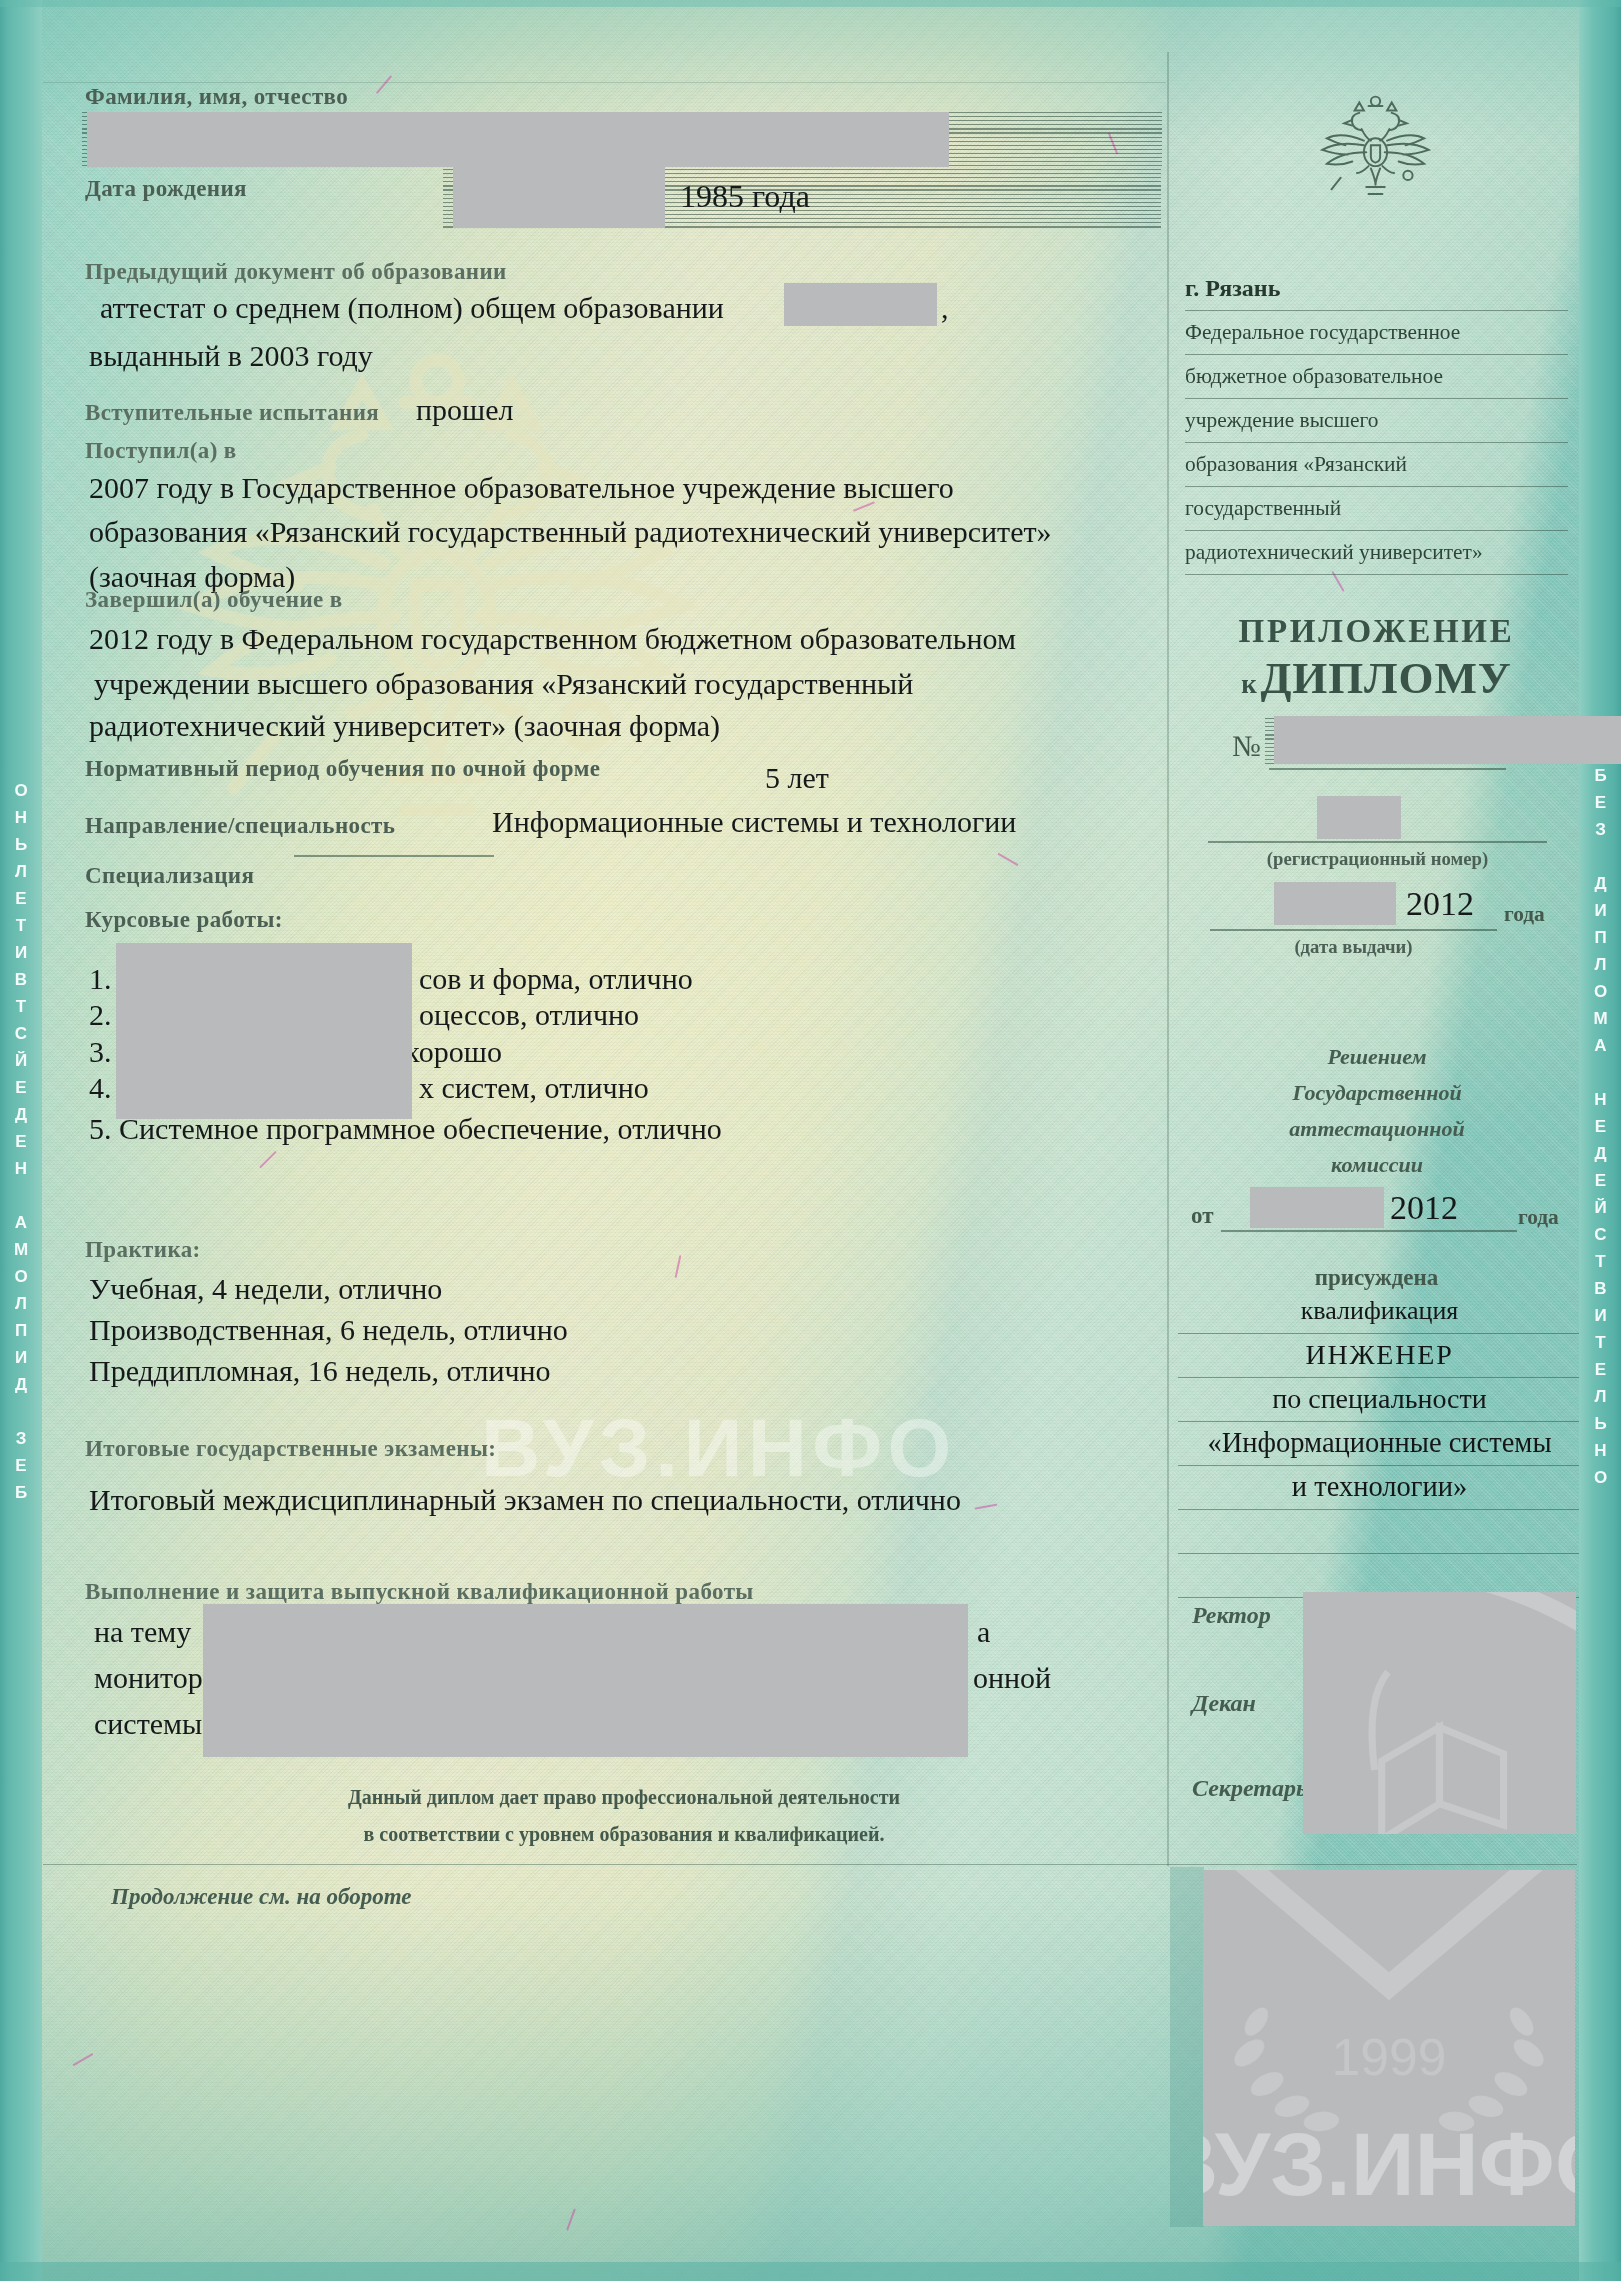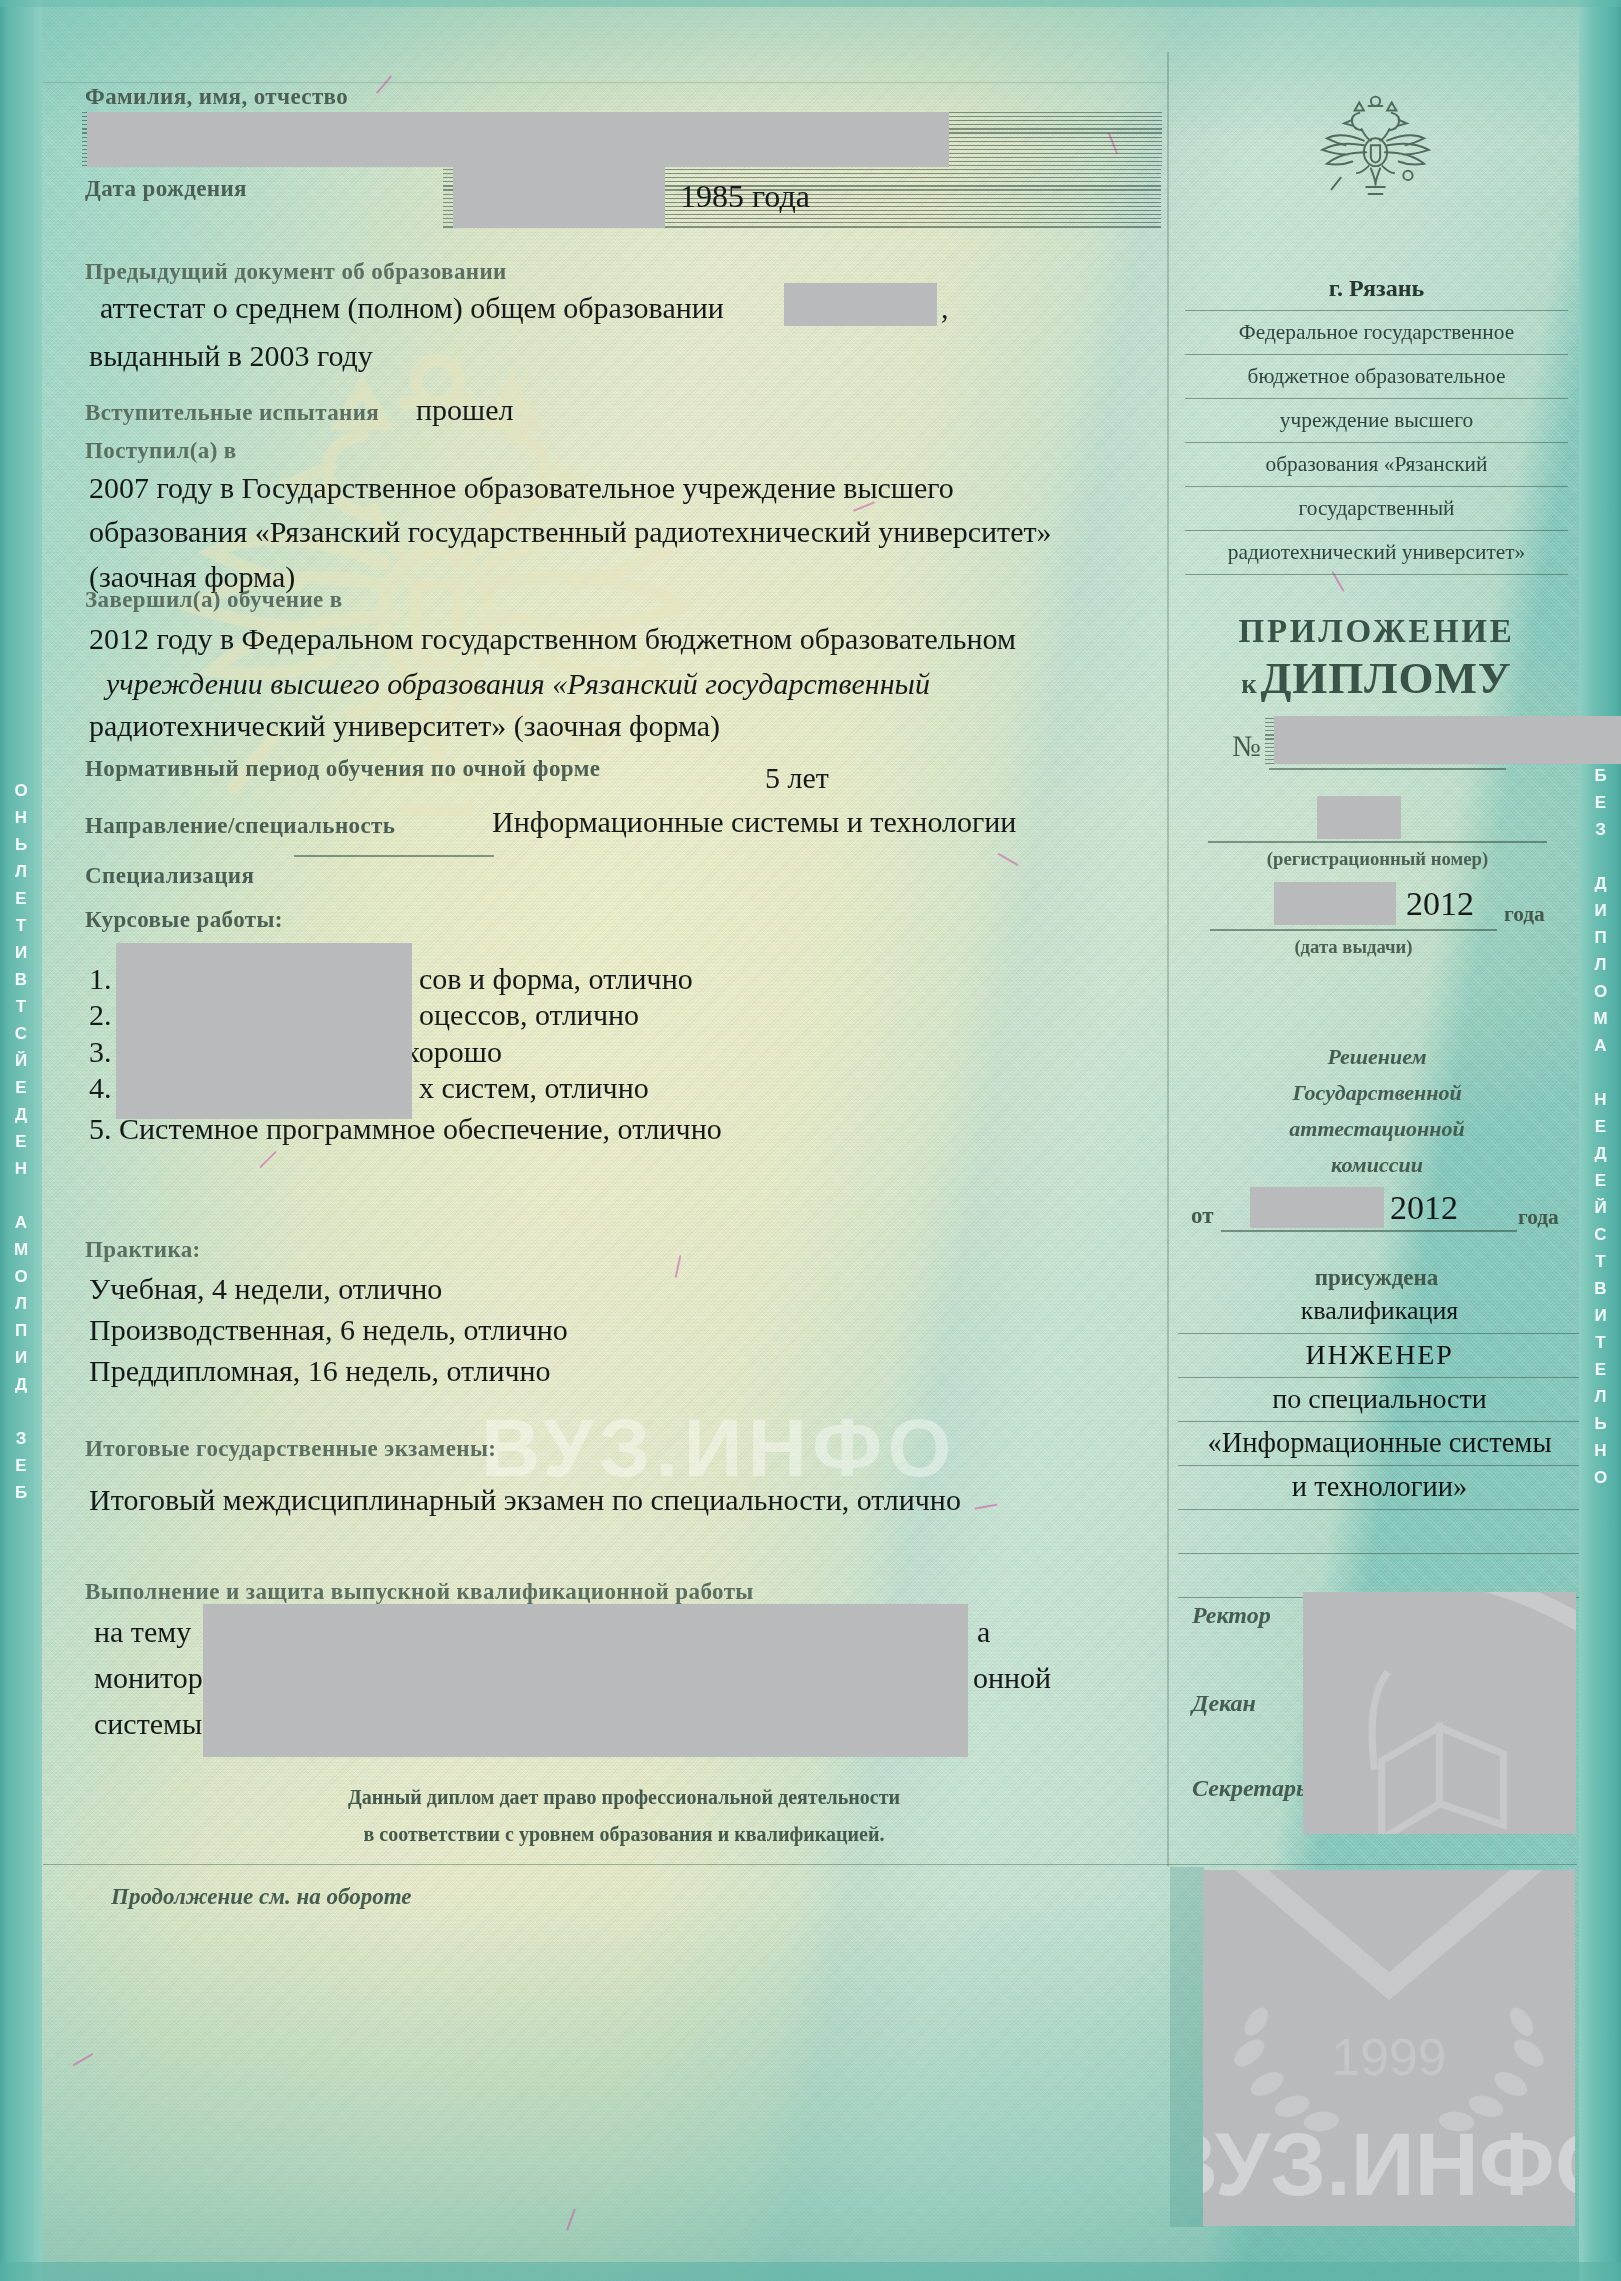--- a/index.html
+++ b/index.html
@@ -23,21 +23,21 @@
   .ink{position:absolute;color:#16191a;font-size:30px;}
   .hatch{position:absolute;background:repeating-linear-gradient(180deg, rgba(28,58,48,.50) 0 1.2px, rgba(28,58,48,0) 1.2px 4.1px);z-index:2;}
   .redact{position:absolute;background:#b8babb;z-index:4;}
   .rule{position:absolute;height:1.8px;background:rgba(48,78,64,.55);z-index:3;}
   .band{position:absolute;top:0;height:2281px;z-index:3;}
   .band-left{left:0;width:42px;background:linear-gradient(90deg,#4ea89f 0,#62b8ad 9px,#7cc5b8 30px,#8fcfc2 42px);}
   .band-right{right:0;width:43px;background:linear-gradient(90deg,#8fcfc2 0,#6fbfb3 14.3px,#55b1a7 36px,#48a49b 43px);}
   .vtext{position:absolute;left:0;width:100%;}
   .vch{display:block;height:27px;line-height:27px;text-align:center;
     font-family:"Liberation Sans","DejaVu Sans",sans-serif;font-weight:bold;font-size:17px;color:rgba(255,255,255,.93);}
-  .rrow{height:43px;line-height:43px;text-align:center;border-bottom:1.8px solid rgba(48,78,64,.5);
+  .rrow{height:43px;line-height:43px;border-bottom:1.8px solid rgba(48,78,64,.5);
     color:#2e443a;font-size:21.4px;white-space:nowrap;}
   .qrow{height:43px;line-height:41px;text-align:center;border-bottom:1.8px solid rgba(48,78,64,.5);
     color:#141718;font-size:28px;white-space:nowrap;}
   .ital{font-style:italic;color:#455c50;}
   .cap{position:absolute;text-align:center;font-weight:bold;color:#4b5f54;font-size:18.7px;}
   .fiber{position:absolute;width:1.8px;height:23px;background:rgba(205,70,165,.5);z-index:2;border-radius:1.8px;}
   .wmtext{position:absolute;font-family:"Liberation Sans","DejaVu Sans",sans-serif;font-weight:bold;
     color:rgba(255,255,255,.38);z-index:1;letter-spacing:5.3px;}
   .z2{z-index:2;} .z5{z-index:5;text-align:right;}
 </style>
@@ -162,21 +162,21 @@
   <div class="lblf z2" style="left:85px;top:400px;">Вступительные испытания</div>
   <div class="ink z2" style="left:416px;top:393px;">прошел</div>
 
   <div class="lblf z2" style="left:85px;top:438px;">Поступил(а) в</div>
   <div class="ink z2" style="left:89px;top:471px;">2007 году в Государственное образовательное учреждение высшего</div>
   <div class="ink z2" style="left:89px;top:515px;">образования «Рязанский государственный радиотехнический университет»</div>
   <div class="ink z2" style="left:89px;top:560px;">(заочная форма)</div>
 
   <div class="lblf z2" style="left:85px;top:587px;">Завершил(а) обучение в</div>
   <div class="ink z2" style="left:89px;top:622px;">2012 году в Федеральном государственном бюджетном образовательном</div>
-  <div class="ink z2" style="left:106px;top:667px;font-style:italic;">учреждении высшего образования «Рязанский государственный</div>
+  <div class="ink z2" style="left:94px;top:667px;">учреждении высшего образования «Рязанский государственный</div>
   <div class="ink z2" style="left:89px;top:709px;">радиотехнический университет» (заочная форма)</div>
 
   <div class="lbl z2" style="left:85px;top:756px;">Нормативный период обучения по очной форме</div>
   <div class="ink z2" style="left:765px;top:761px;">5 лет</div>
 
   <div class="lbl z2" style="left:85px;top:813px;">Направление/специальность</div>
   <div class="rule" style="left:294px;top:855px;width:200px;"></div>
   <div class="ink z2" style="left:492px;top:805px;">Информационные системы и технологии</div>
 
   <div class="lbl z2" style="left:85px;top:863px;">Специализация</div>

